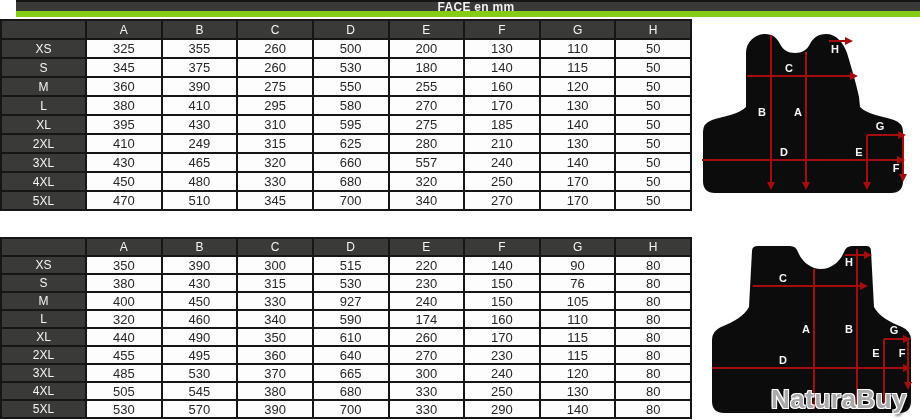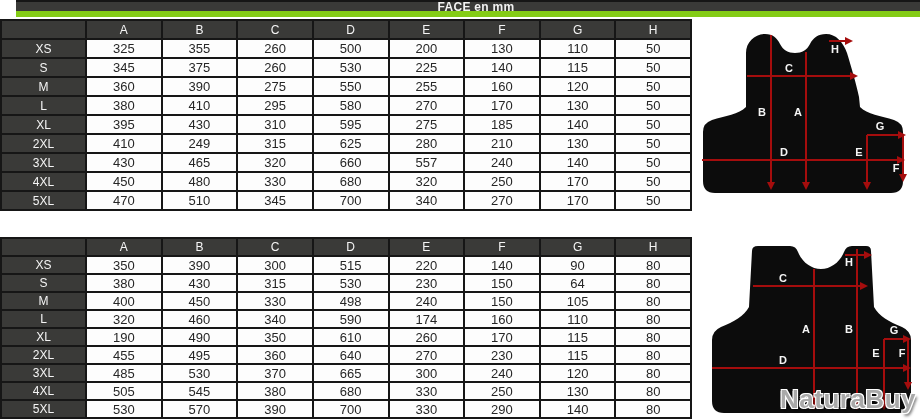--- a/index.html
+++ b/index.html
@@ -30,21 +30,21 @@
   #face-table th,#face-table td{height:17px;}
   #dos-table th,#dos-table td{height:16px;}
 
   .vest-card{position:absolute;left:698px;width:220px;background:transparent;}
   #face-vest{top:19px;height:194px;}
   #dos-vest{top:237px;height:183px;}
   .vest-card svg{display:block;width:100%;height:100%;}
   .measure-label{fill:#f5f5f5;font-family:"Liberation Sans",sans-serif;font-size:11px;font-weight:bold;}
 
   #watermark{
-    position:absolute;right:4px;top:384px;font-size:26px;font-weight:bold;letter-spacing:.5px;
+    position:absolute;right:13px;top:384px;font-size:26px;font-weight:bold;letter-spacing:.5px;
     color:#a9a9a9;
     text-shadow:-1px -1px 0 #fff,1px -1px 0 #fff,-1px 1px 0 #fff,1px 1px 0 #fff,2px 3px 3px rgba(0,0,0,.55);
     font-family:"Liberation Sans",sans-serif;
   }
 </style>
 </head>
 <body>
 
 <div id="screen">
 
@@ -86,21 +86,21 @@
           <td>130</td>
           <td>110</td>
           <td>50</td>
         </tr>
         <tr>
           <th class="hd">S</th>
           <td>345</td>
           <td>375</td>
           <td>260</td>
           <td>530</td>
-          <td>225</td>
+          <td>180</td>
           <td>140</td>
           <td>115</td>
           <td>50</td>
         </tr>
         <tr>
           <th class="hd">M</th>
           <td>360</td>
           <td>390</td>
           <td>275</td>
           <td>550</td>
@@ -215,48 +215,48 @@
           <td>80</td>
         </tr>
         <tr>
           <th class="hd">S</th>
           <td>380</td>
           <td>430</td>
           <td>315</td>
           <td>530</td>
           <td>230</td>
           <td>150</td>
-          <td>64</td>
+          <td>76</td>
           <td>80</td>
         </tr>
         <tr>
           <th class="hd">M</th>
           <td>400</td>
           <td>450</td>
           <td>330</td>
-          <td>498</td>
+          <td>927</td>
           <td>240</td>
           <td>150</td>
           <td>105</td>
           <td>80</td>
         </tr>
         <tr>
           <th class="hd">L</th>
           <td>320</td>
           <td>460</td>
           <td>340</td>
           <td>590</td>
           <td>174</td>
           <td>160</td>
           <td>110</td>
           <td>80</td>
         </tr>
         <tr>
           <th class="hd">XL</th>
-          <td>190</td>
+          <td>440</td>
           <td>490</td>
           <td>350</td>
           <td>610</td>
           <td>260</td>
           <td>170</td>
           <td>115</td>
           <td>80</td>
         </tr>
         <tr>
           <th class="hd">2XL</th>

